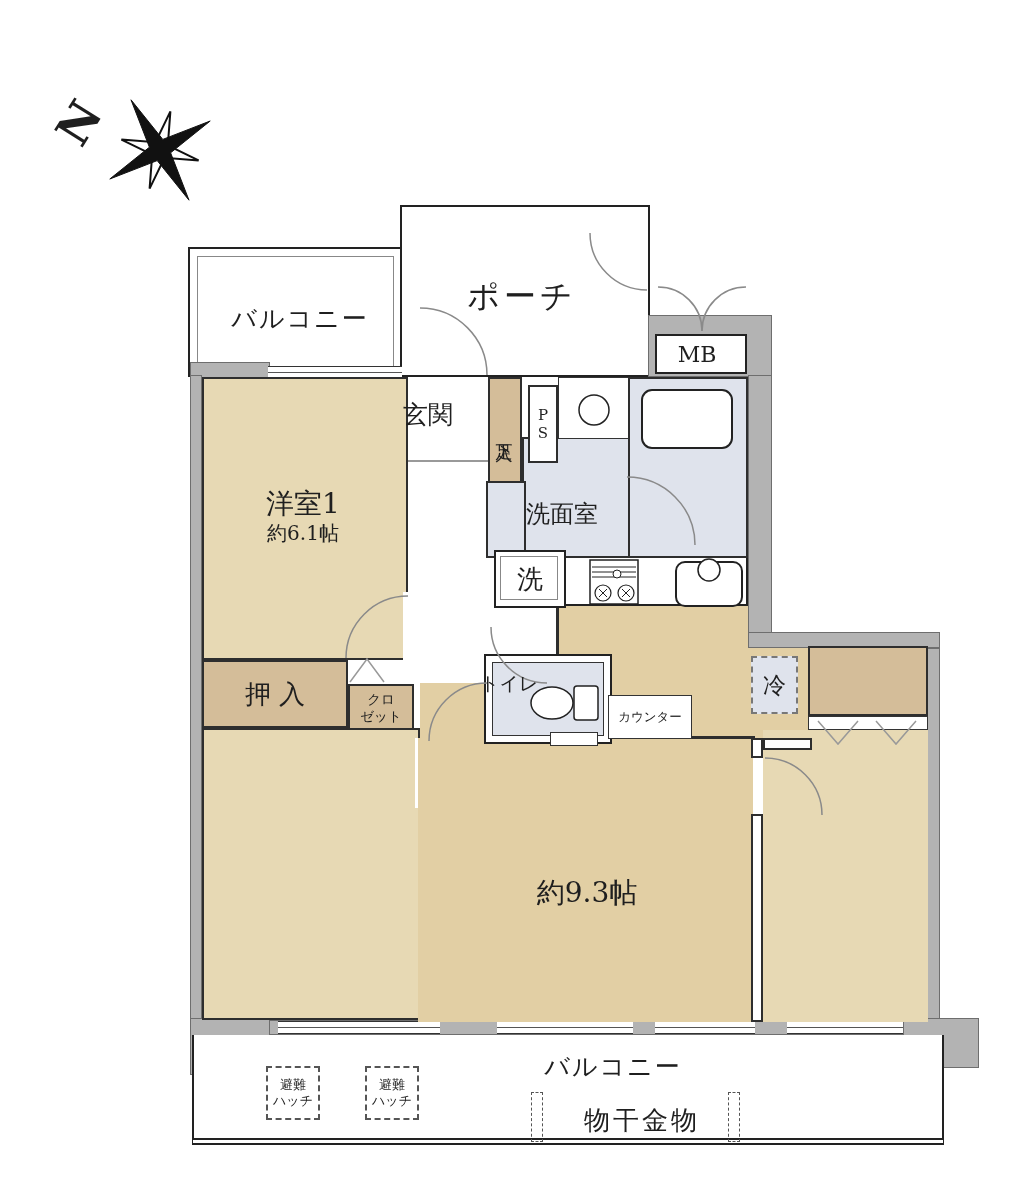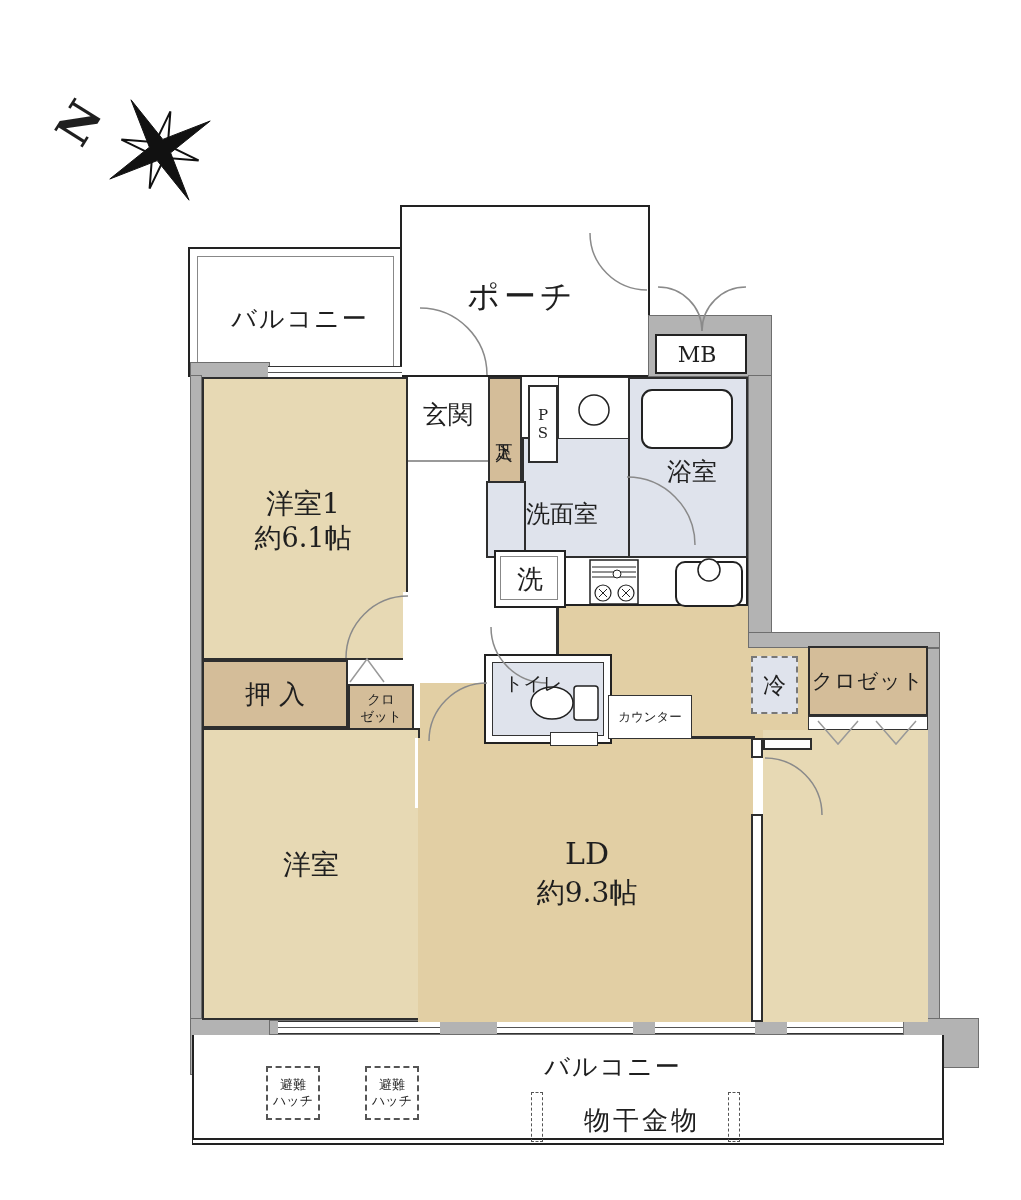--- a/index.html
+++ b/index.html
@@ -144,43 +144,39 @@
       <rect x="574" y="686" width="24" height="34" rx="3" stroke-width="1.5"></rect>
       <ellipse cx="552" cy="703" rx="21" ry="16" stroke-width="1.5"></ellipse>
     </g>
   </svg>
 
   <div class="lbl" style="left:58px;top:96px;font-size:46px;font-weight:bold;transform:rotate(-58deg);">N</div>
 
   <div class="lbl" style="left:200px;top:302px;width:200px;font-size:25px;letter-spacing:2px;">バルコニー</div>
   <div class="lbl" style="left:422px;top:275px;width:200px;font-size:32px;letter-spacing:4px;">ポーチ</div>
   <div class="lbl c" style="left:655px;top:334px;width:84px;height:40px;font-size:22px;">MB</div>
-  <div class="lbl" style="left:348px;top:398px;width:200px;font-size:25px;">玄関</div>
+  <div class="lbl" style="left:328px;top:398px;width:200px;font-size:25px;">玄関</div>
   <div class="lbl c" style="left:488px;top:379px;width:34px;height:104px;font-size:17px;writing-mode:vertical-rl;text-orientation:upright;">下足入</div>
   <div class="lbl c" style="left:528px;top:387px;width:30px;height:74px;font-size:15px;writing-mode:vertical-rl;text-orientation:upright;">PS</div>
   <div class="lbl" style="left:462px;top:498px;width:200px;font-size:24px;">洗面室</div>
-  <div class="lbl" style="left:592px;top:455px;width:200px;font-size:25px;">浴室</div>
   <div class="lbl c" style="left:494px;top:550px;width:72px;height:58px;font-size:26px;">洗</div>
 
   <div class="lbl" style="left:203px;top:485px;width:200px;font-size:28px;">洋室1</div>
-  <div class="lbl" style="left:203px;top:520px;width:200px;font-size:27px;">約6.1帖</div>
+  <div class="lbl" style="left:203px;top:520px;width:200px;font-size:20px;">約6.1帖</div>
 
   <div class="lbl c" style="left:202px;top:660px;width:146px;height:68px;font-size:26px;letter-spacing:8px;text-indent:8px;">押入</div>
   <div class="lbl c" style="left:348px;top:684px;width:66px;height:48px;font-size:13.5px;line-height:1.25;">
     <span><span>クロ</span><br><span>ゼット</span></span>
   </div>
 
-  <div class="lbl" style="left:504px;top:671px;width:80px;font-size:19px;text-align:left;">トイレ</div>
+  <div class="lbl" style="left:480px;top:671px;width:80px;font-size:19px;text-align:left;">トイレ</div>
   <div class="lbl c" style="left:608px;top:695px;width:84px;height:44px;font-size:12.5px;">カウンター</div>
   <div class="lbl c" style="left:751px;top:656px;width:47px;height:58px;font-size:23px;">冷</div>
-  <div class="lbl c" style="left:808px;top:646px;width:120px;height:70px;font-size:21px;letter-spacing:1px;">クロゼット</div>
 
-  <div class="lbl" style="left:211px;top:846px;width:200px;font-size:28px;">洋室</div>
 
-  <div class="lbl" style="left:487px;top:836px;width:200px;font-size:30px;">LD</div>
   <div class="lbl" style="left:487px;top:874px;width:200px;font-size:28px;">約9.3帖</div>
 
 
   <div class="lbl" style="left:513px;top:1050px;width:200px;font-size:25px;letter-spacing:2px;">バルコニー</div>
   <div class="lbl" style="left:542px;top:1103px;width:200px;font-size:26px;letter-spacing:3px;">物干金物</div>
 
   <div class="lbl c" style="left:266px;top:1066px;width:54px;height:54px;font-size:13px;line-height:1.25;">
     <span><span>避難</span><br><span>ハッチ</span></span>
   </div>
   <div class="lbl c" style="left:365px;top:1066px;width:54px;height:54px;font-size:13px;line-height:1.25;">

